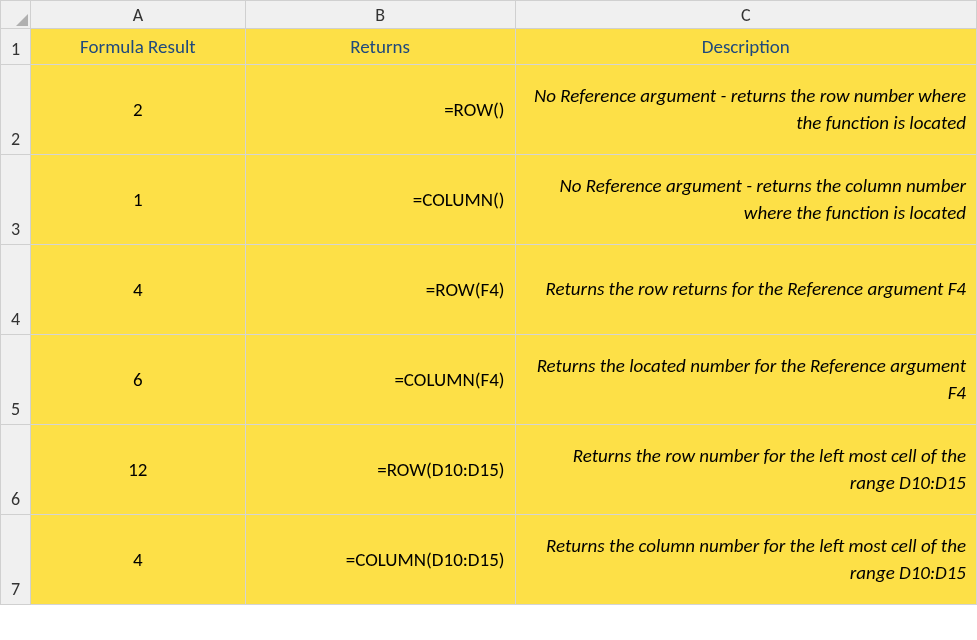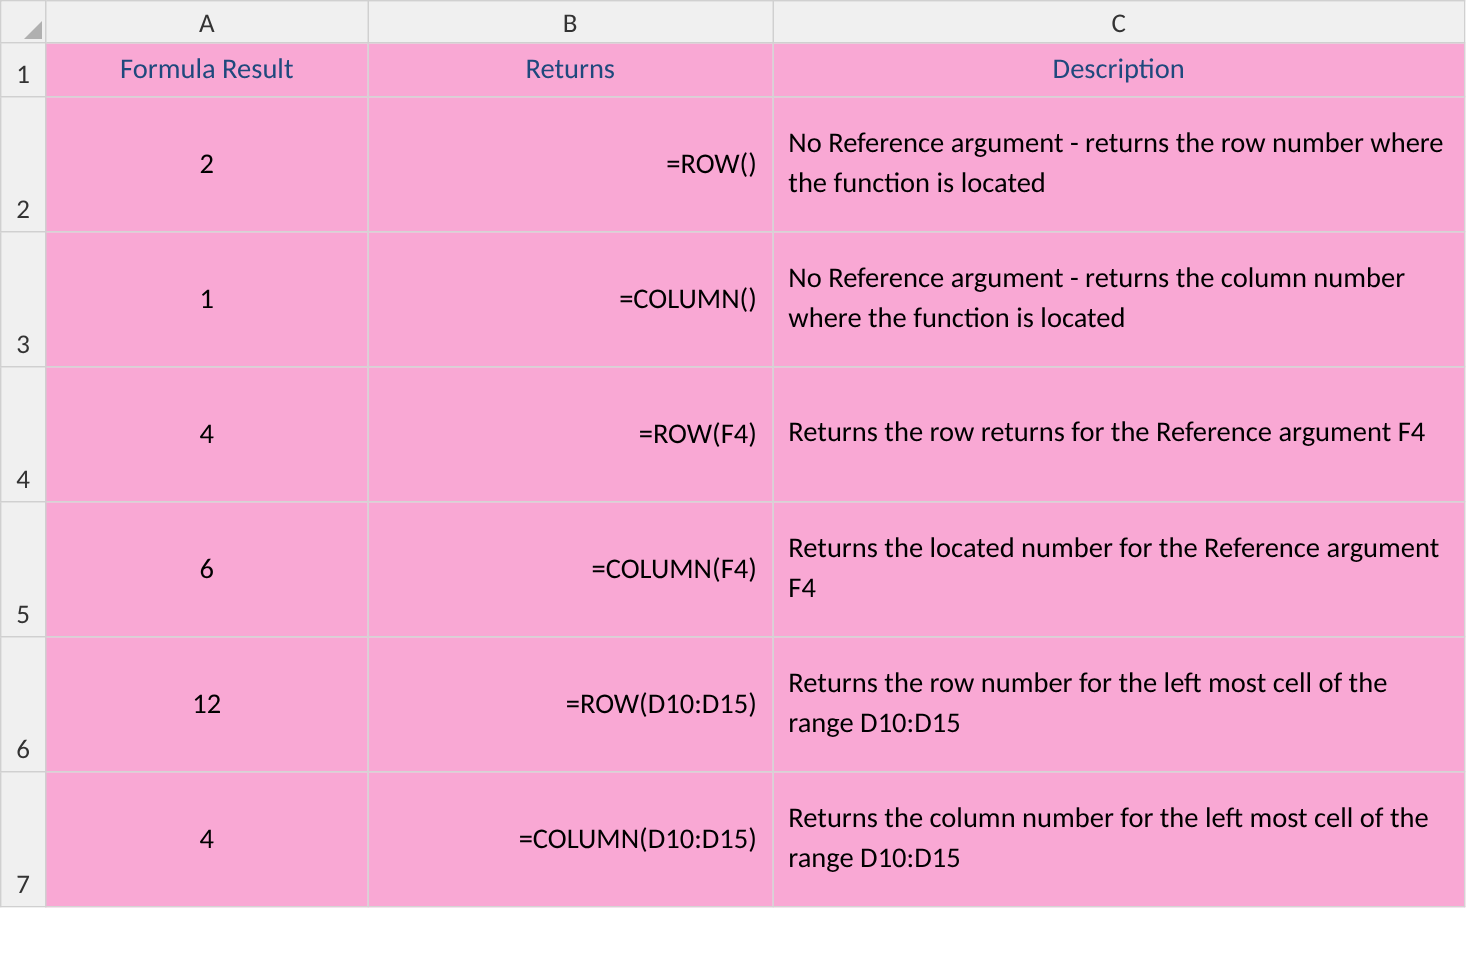--- a/index.html
+++ b/index.html
@@ -55,36 +55,37 @@
       padding-bottom: 4px;
       font-weight: normal;
     }
     .col-A { width: 215px; }
     .col-B { width: 270px; }
     .col-C { width: 462px; }
     td.cell {
       border: 1px solid #d4d4d4;
       padding: 6px 10px;
       vertical-align: middle;
-      background: #f9a8d4;
+      background: #fde047;
     }
     .header-row td.cell {
       color: #1f497d;
       text-align: center;
       height: 36px;
     }
     .data-result {
       text-align: center;
     }
     .data-formula {
       text-align: right;
     }
     .data-description {
-      text-align: left;
+      text-align: right;
       line-height: 1.4;
+      font-style: italic;
     }
     tr.data-row td.cell {
       height: 90px;
     }
   </style>
 </head>
 <body>
 
 <table class="spreadsheet">
   <tbody>

